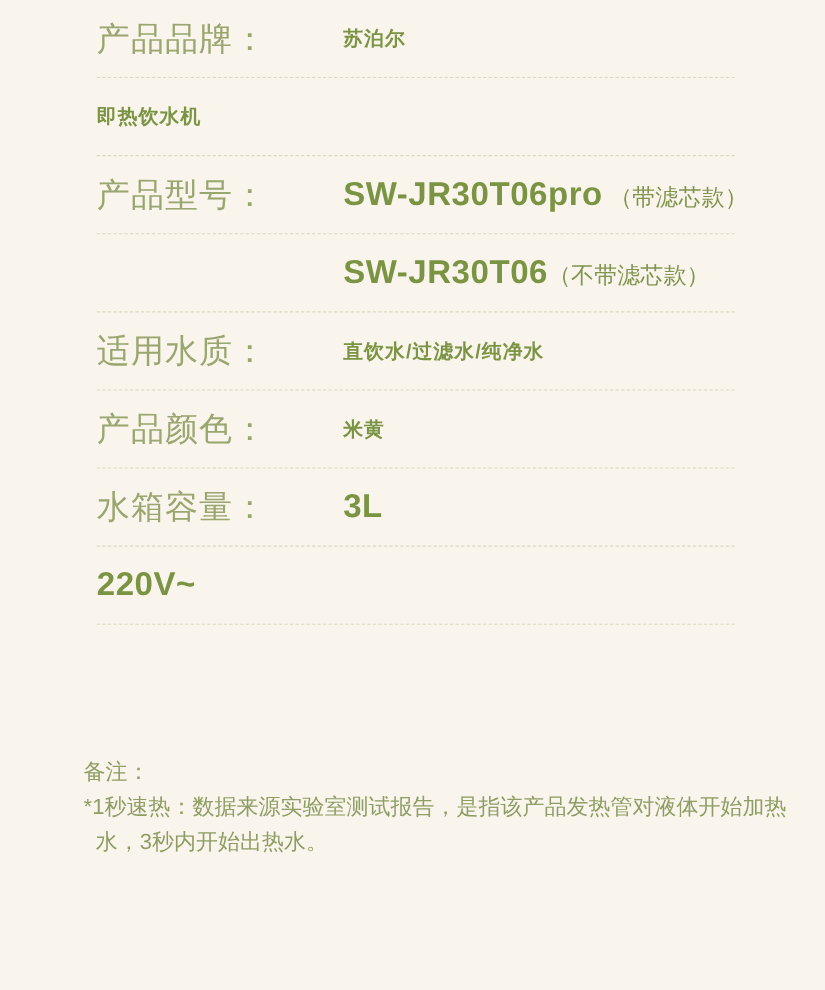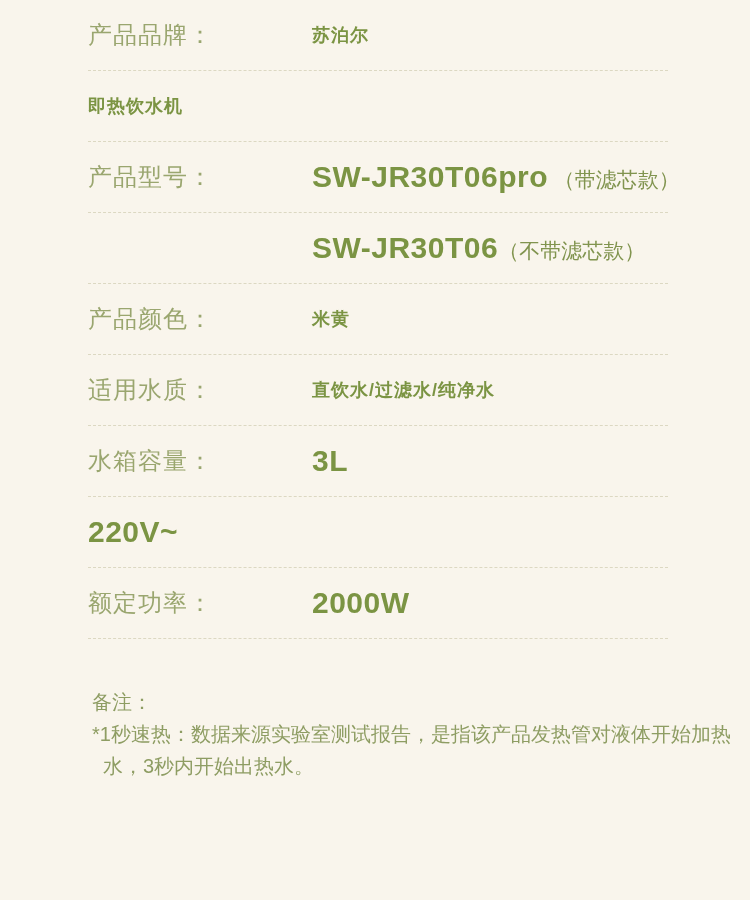--- a/index.html
+++ b/index.html
@@ -22,21 +22,21 @@
   }
   .spec-row {
     display: flex;
     align-items: center;
     height: 70px;
     border-bottom: 1px dashed #dcd8c2;
   }
   .spec-label {
     width: 224px;
     flex-shrink: 0;
-    font-size: 24px;
+    font-size: 30px;
     letter-spacing: 1px;
     color: #9aa66f;
   }
   .spec-value {
     font-size: 18px;
     font-weight: bold;
     color: #7b9443;
     letter-spacing: 1px;
     white-space: nowrap;
   }
@@ -47,21 +47,21 @@
     text-align: right;
   }
   .spec-suffix {
     font-size: 21px;
     font-weight: 400;
     color: #81944f;
     letter-spacing: 0;
   }
   .notes {
     position: absolute;
-    left: 92px;
+    left: 76px;
     top: 686px;
     font-size: 20px;
     line-height: 32px;
     color: #8e9d63;
     white-space: nowrap;
   }
   .note-line.indent {
     padding-left: 11px;
   }
 </style>
@@ -83,42 +83,38 @@
     <div class="spec-label">产品型号：</div>
     <div class="spec-value"><span>SW-JR30T06pro</span><span class="spec-suffix"> （带滤芯款）</span></div>
   </div>
 
   <div class="spec-row model">
     <div class="spec-label"></div>
     <div class="spec-value"><span>SW-JR30T06</span><span class="spec-suffix">（不带滤芯款）</span></div>
   </div>
 
   <div class="spec-row">
-    <div class="spec-label">产品颜色：</div>
-    <div class="spec-value">米黄</div>
+    <div class="spec-label">适用水质：</div>
+    <div class="spec-value">直饮水/过滤水/纯净水</div>
   </div>
 
   <div class="spec-row">
-    <div class="spec-label">适用水质：</div>
-    <div class="spec-value">直饮水/过滤水/纯净水</div>
+    <div class="spec-label">产品颜色：</div>
+    <div class="spec-value">米黄</div>
   </div>
 
   <div class="spec-row alnum">
     <div class="spec-label">水箱容量：</div>
     <div class="spec-value">3L</div>
   </div>
 
   <div class="spec-row alnum">
     <div class="spec-value">220V~</div>
   </div>
 
-  <div class="spec-row alnum">
-    <div class="spec-label">额定功率：</div>
-    <div class="spec-value">2000W</div>
-  </div>
 
 </div>
 
 <div class="notes">
   <div class="note-title">备注：</div>
   <div class="note-line">*1秒速热：数据来源实验室测试报告，是指该产品发热管对液体开始加热</div>
   <div class="note-line indent">水，3秒内开始出热水。</div>
 </div>
 
 </body></html>

